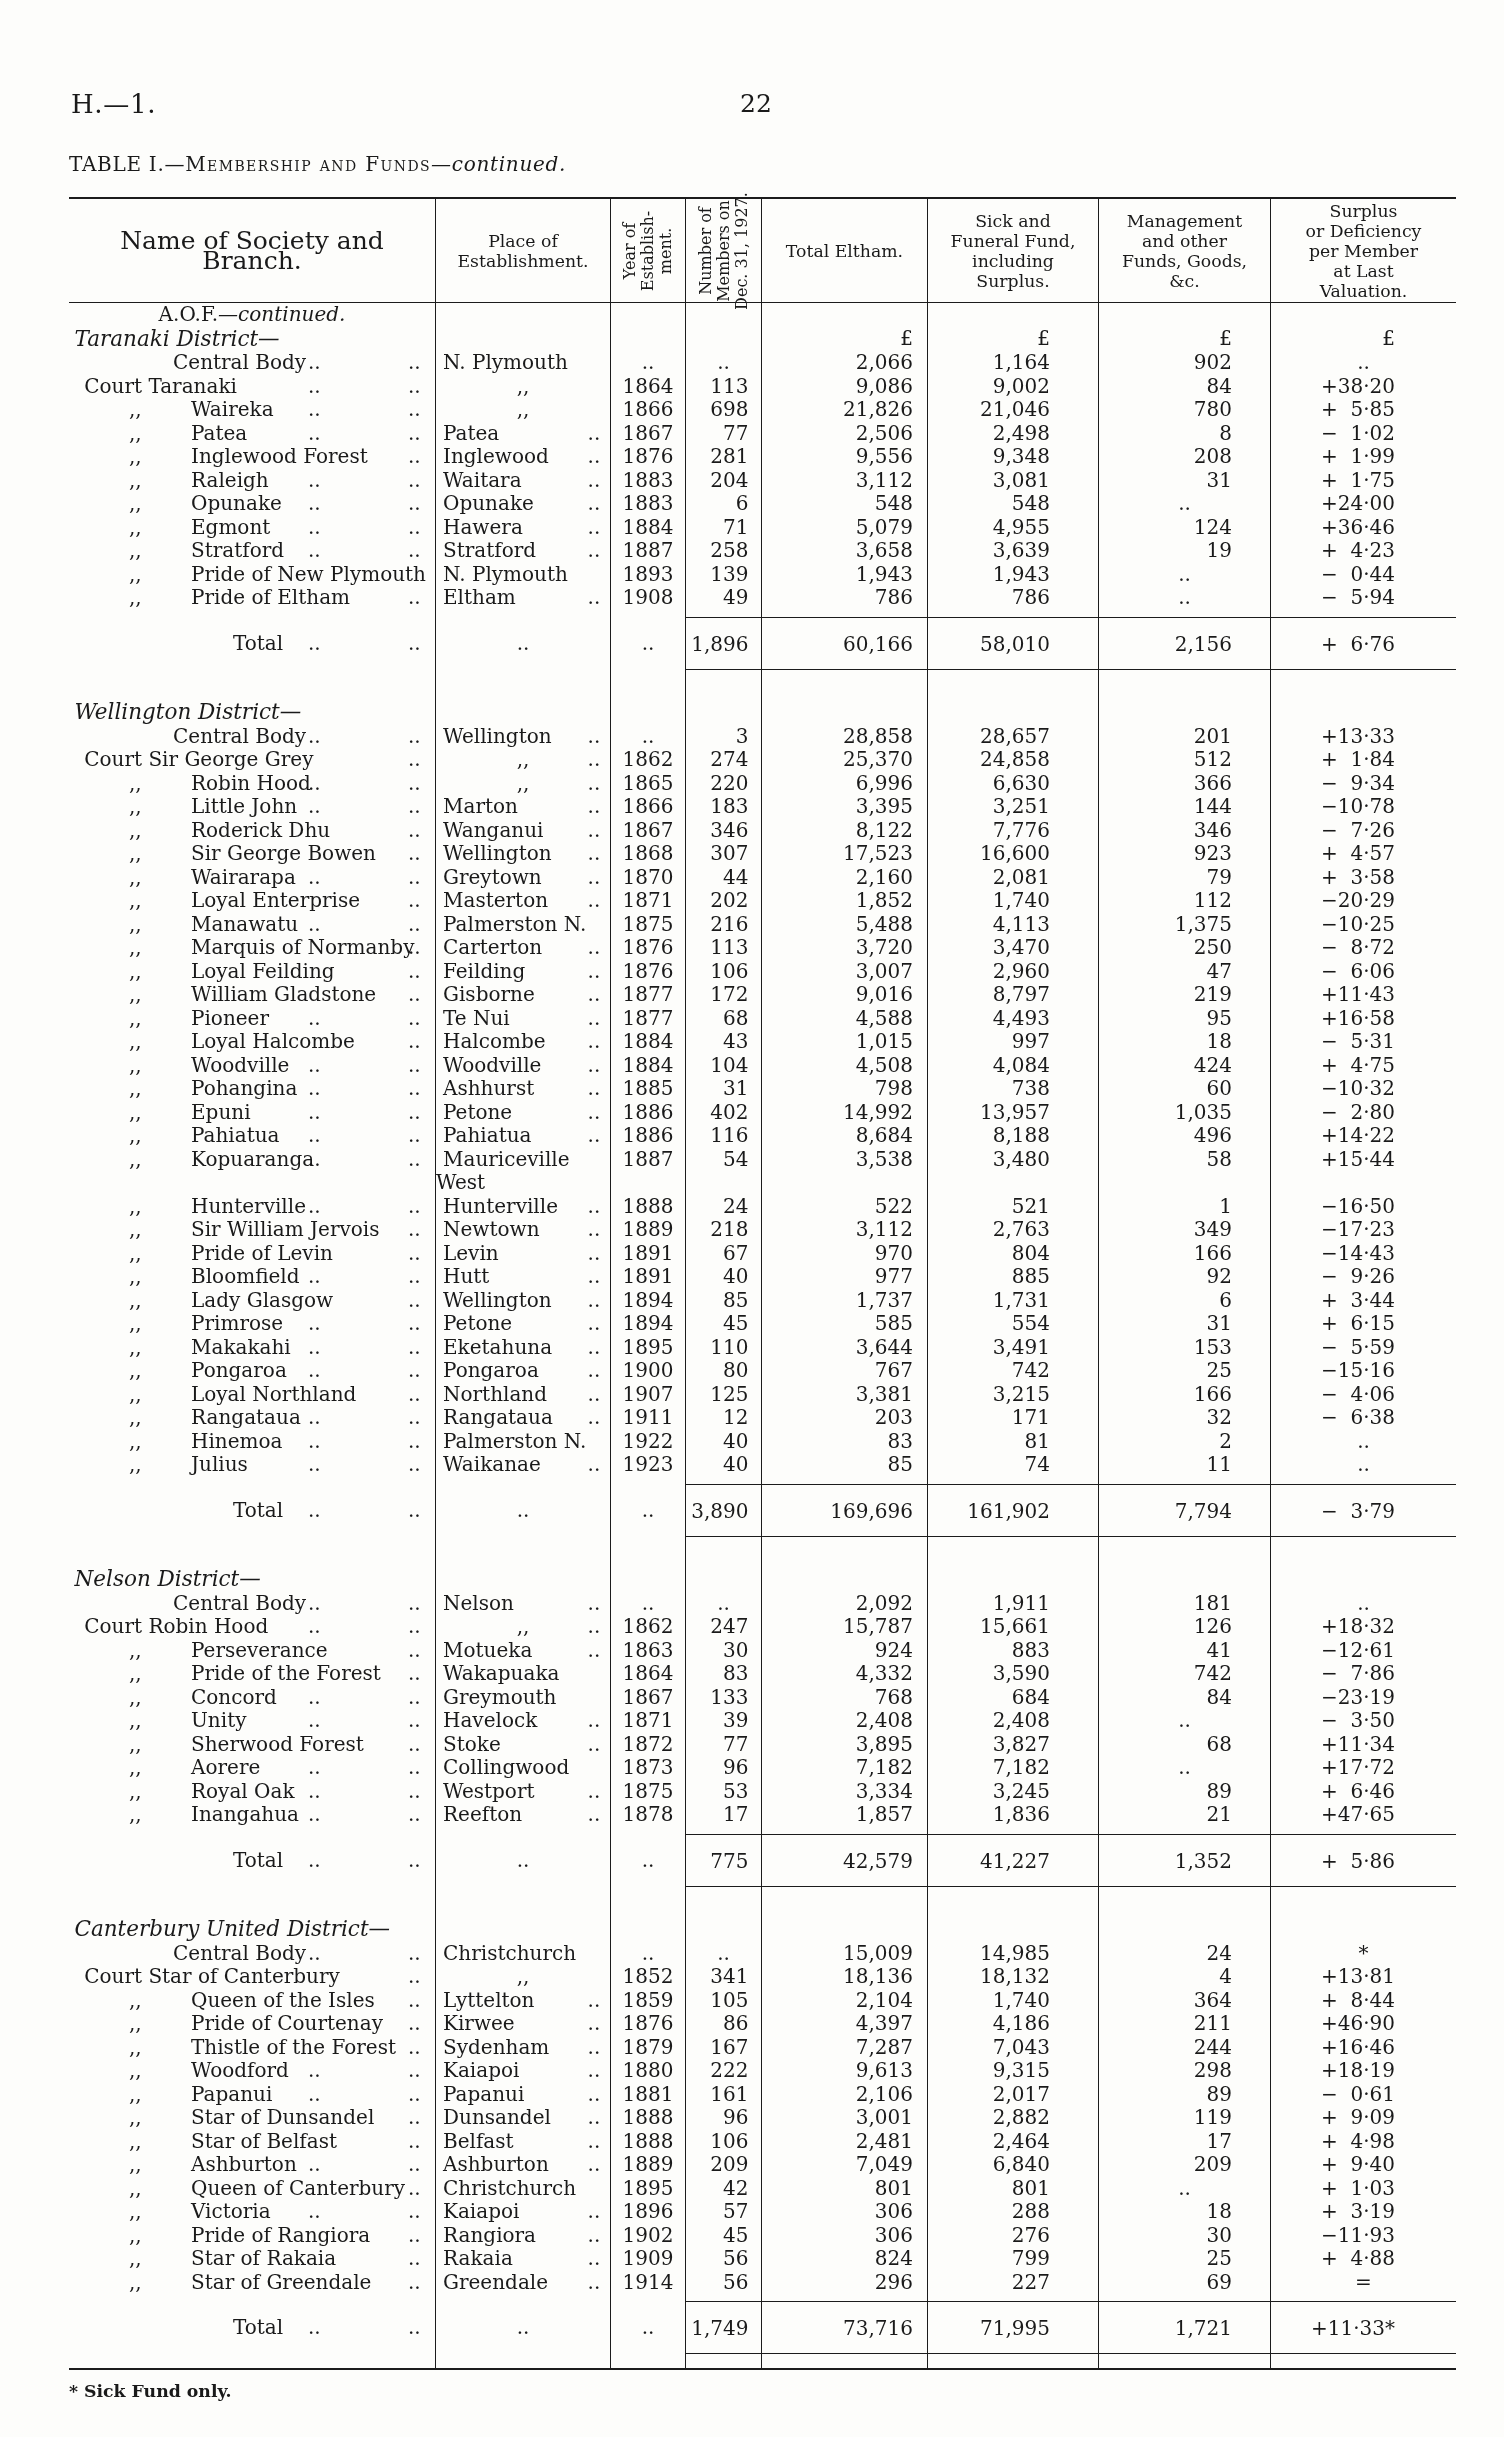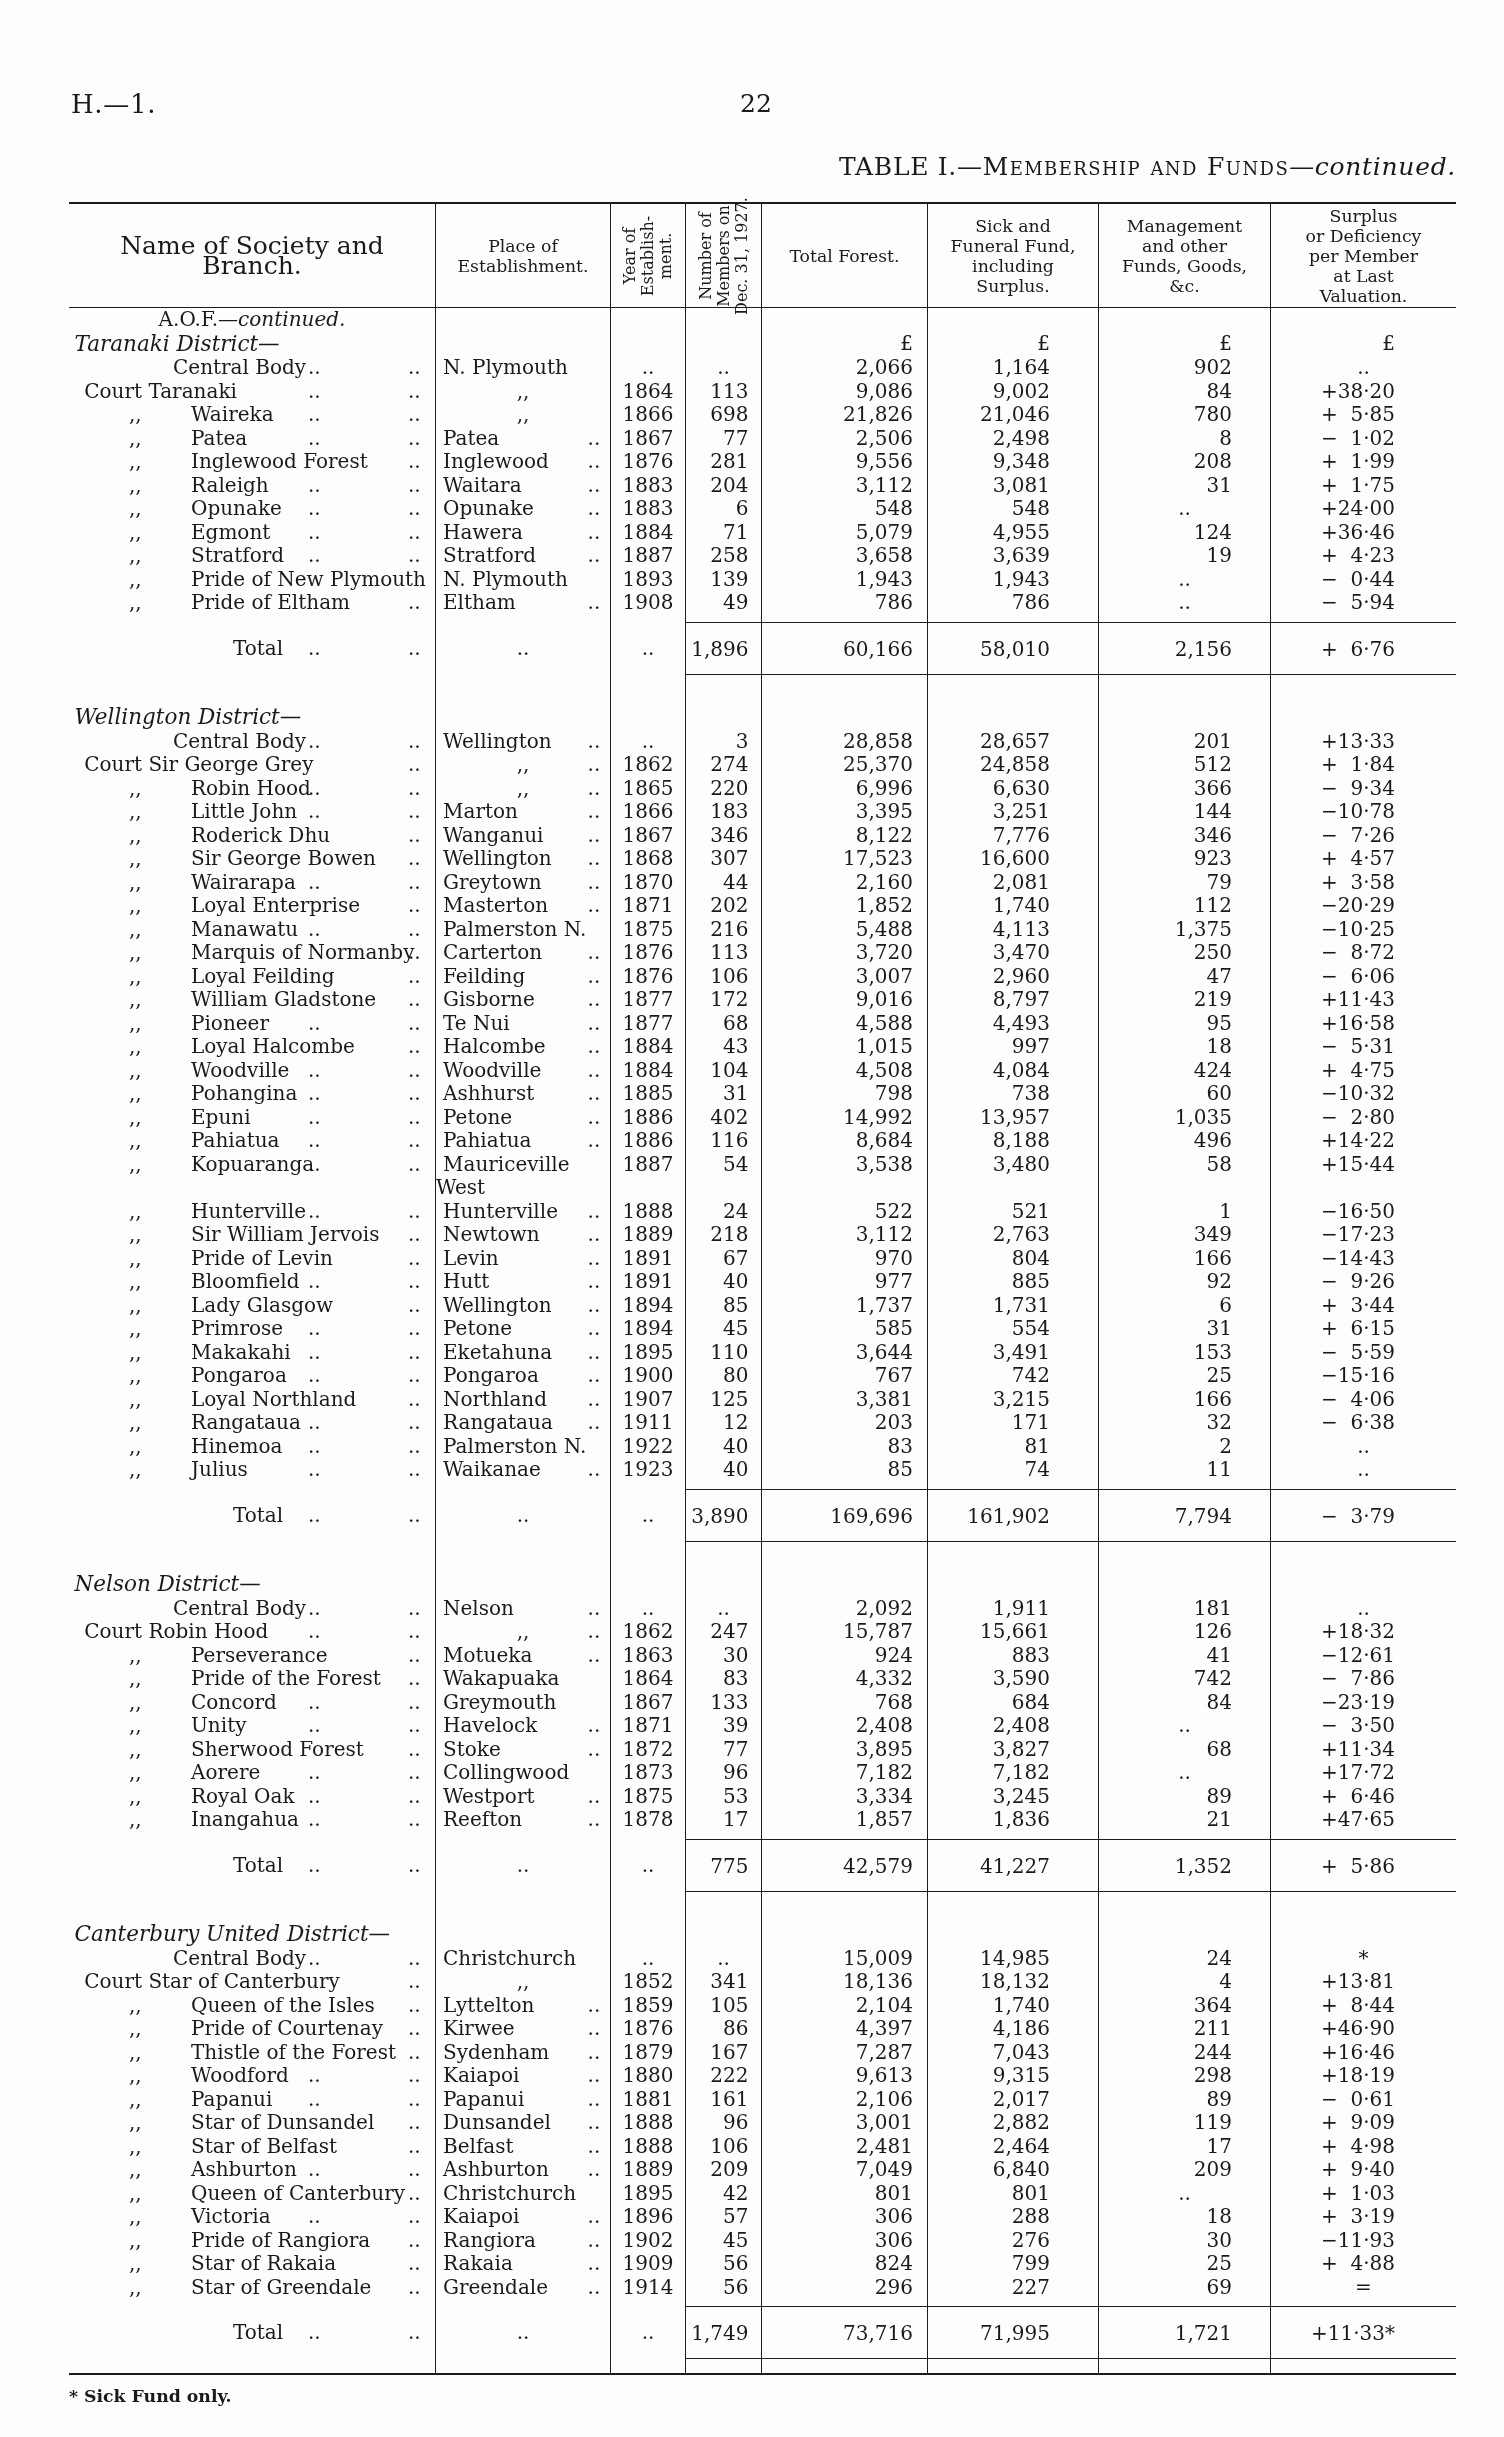--- a/index.html
+++ b/index.html
@@ -8,21 +8,21 @@
     width:1505px;height:2438px;
     background:#fdfdfb;color:#1a1a1a;
     font-family:"DejaVu Serif","Liberation Serif",serif;
     font-size:20px;
     overflow:hidden;
   }
   .page{padding-top:89px}
   .phead{position:relative;margin:0 76px 8px 71px;height:35px}
   .docref{font-size:26px;letter-spacing:0.7px}
   .pnum{position:absolute;left:12px;right:0;text-align:center;font-size:25px}
-  .title{width:1387px;margin:28px 0 0 69px;text-align:right;font-size:25px;letter-spacing:0.7px}
+  .title{width:1387px;margin:28px 0 0 69px;text-align:left;font-size:20px;letter-spacing:0.7px}
   .title .sc{font-variant:small-caps;letter-spacing:1.4px}
   .title .it,.it{font-style:italic}
 
   .tbl{
     display:grid;
     grid-template-columns:367px 175px 75px 76px 166px 171px 172px 185px;
     width:1387px;margin:21px 0 0 69px;
     border-top:2.1px solid #1c1c1c;border-bottom:2.1px solid #1c1c1c;
   }
   .row{display:contents}
@@ -91,21 +91,21 @@
         <div class="vh">Year of
 Establish-
 ment.</div>
       </div>
     <div class="c hc c4">
         <div class="vh">Number of
 Members on
 Dec. 31, 1927.</div>
       </div>
     <div class="c hc c5">
-        <div class="hl">Total Forest.</div>
+        <div class="hl">Total Eltham.</div>
       </div>
     <div class="c hc c6">
         <div class="hl">Sick and
 Funeral Fund,
 including
 Surplus.</div>
       </div>
     <div class="c hc c7">
         <div class="hl">Management
 and other

